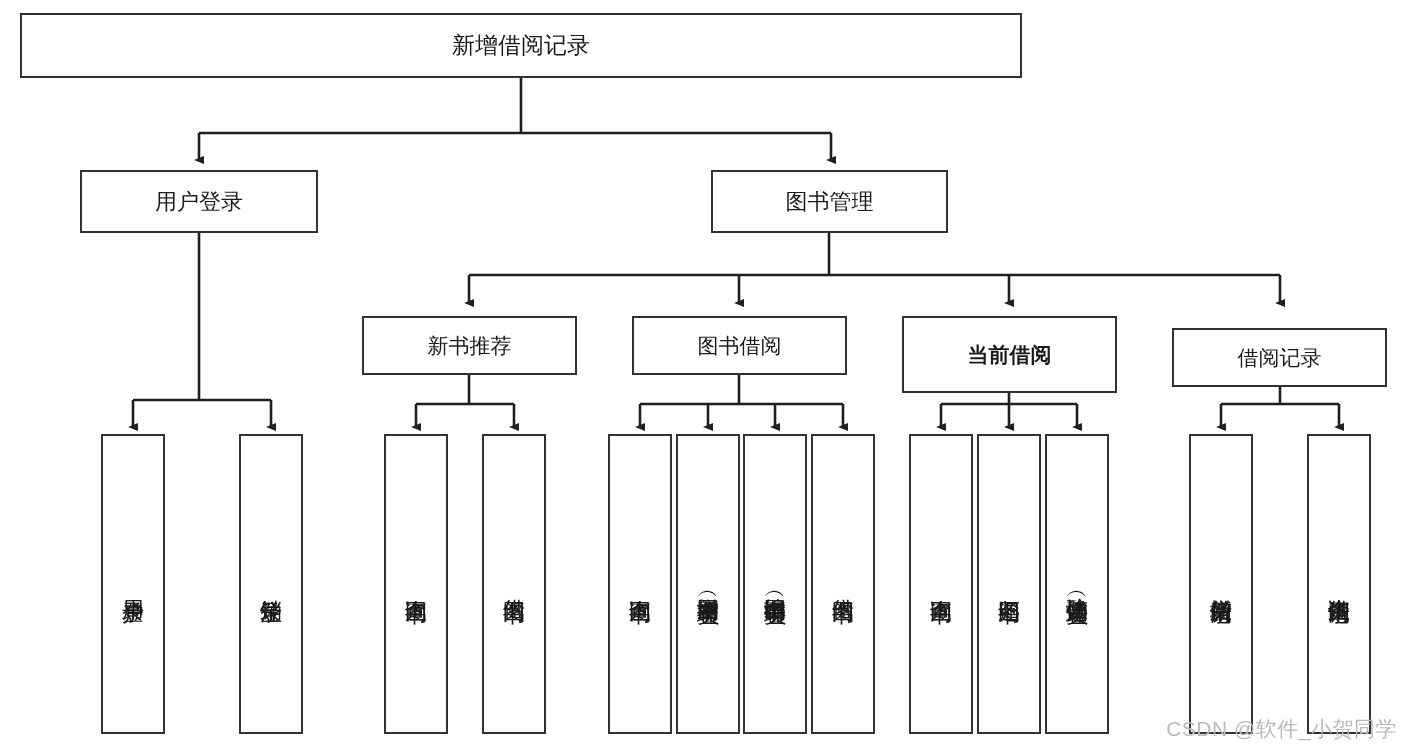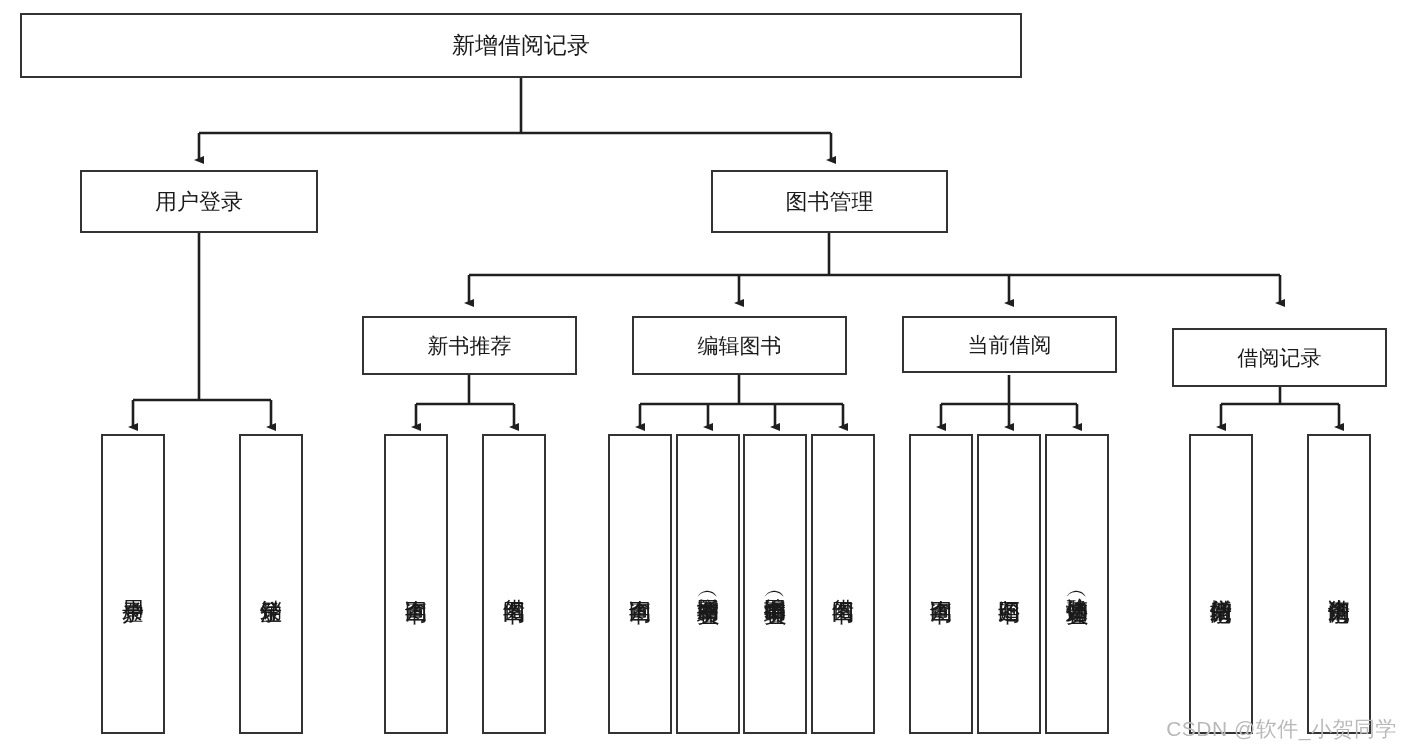--- a/index.html
+++ b/index.html
@@ -137,23 +137,23 @@
     <span class="node-label">用户登录</span>
   </div>
   <div class="node lvl3" style="left:362px; top:316px; width:215px; height:59px;">
     <span class="node-label">新书推荐</span>
   </div>
 
   <div class="node lvl2" style="left:711px; top:170px; width:237px; height:63px;">
     <span class="node-label">图书管理</span>
   </div>
   <div class="node lvl3" style="left:632px; top:316px; width:215px; height:59px;">
-    <span class="node-label">编辑图书</span>
-  </div>
-  <div class="node lvl3" style="left:902px; top:316px; width:215px; height:57px;">
+    <span class="node-label">图书借阅</span>
+  </div>
+  <div class="node lvl3" style="left:902px; top:316px; width:215px; height:77px;font-weight:bold;">
     <span class="node-label">当前借阅</span>
   </div>
   <div class="node lvl3" style="left:1172px; top:328px; width:215px; height:59px;">
     <span class="node-label">借阅记录</span>
   </div>
 
   <div class="node leaf" style="left:101px; top:434px; width:64px; height:300px;">
     <span class="node-label">用户登录</span>
   </div>
   <div class="node leaf" style="left:239px; top:434px; width:64px; height:300px;">

